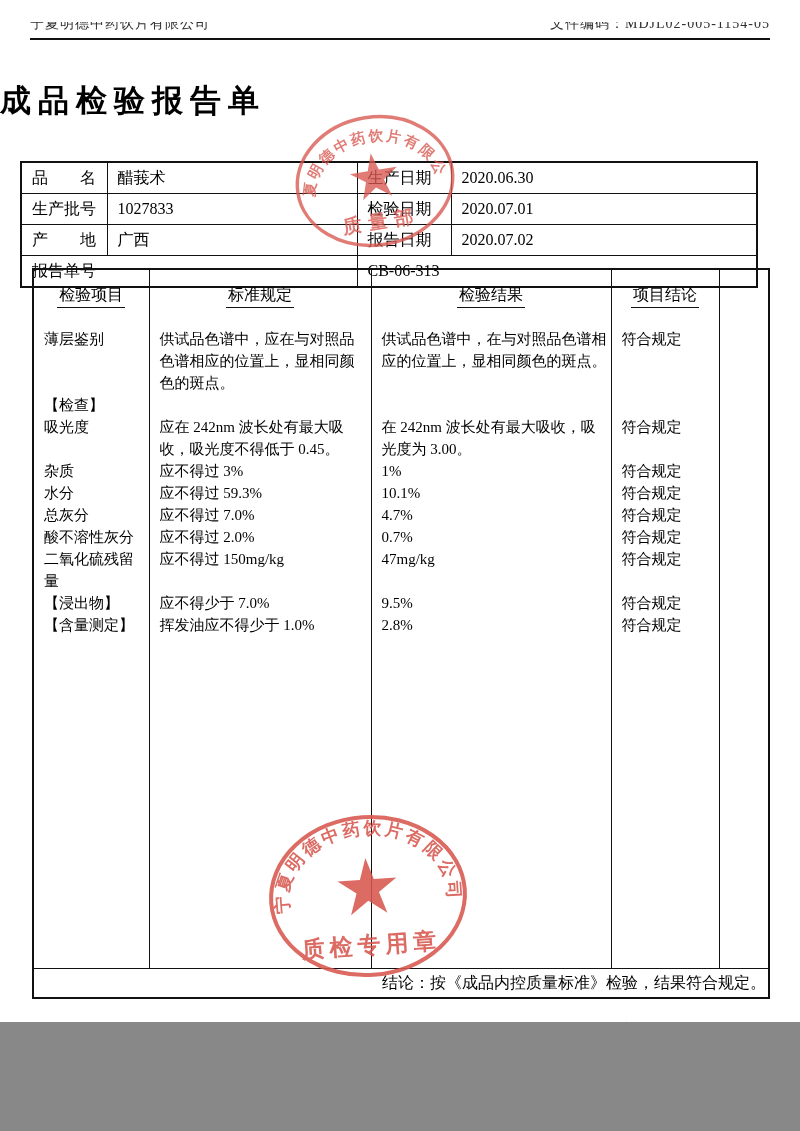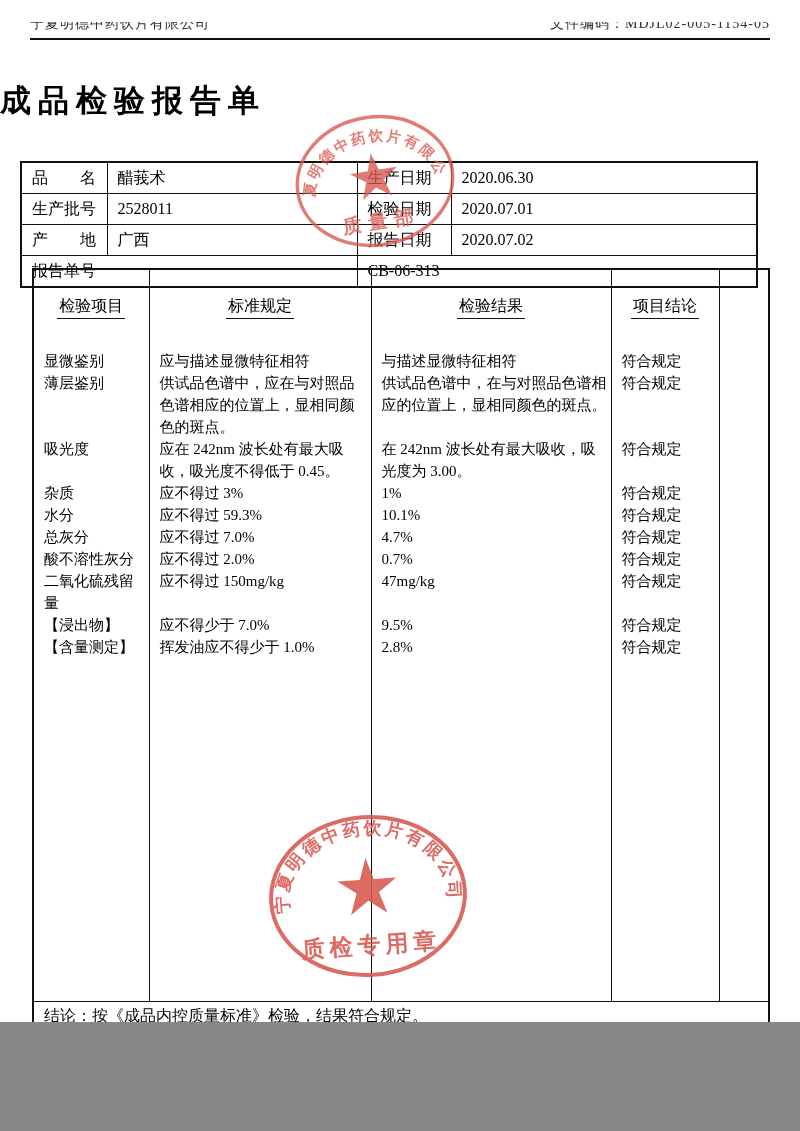--- a/index.html
+++ b/index.html
@@ -44,25 +44,25 @@
     border-left:1px solid #111;vertical-align:top;
     padding:0 2px 0 10px;line-height:22px;word-break:break-all;
   }
   .main-table td:first-child{border-left:none;}
   .main-table .hdr td{
     height:30px;text-align:center;padding:4px 0 0 0;font-size:16px;
   }
   .main-table .hdr td span{
     display:inline-block;border-bottom:1px solid #111;padding:0 2px 1px 2px;
   }
-  .main-table tbody tr:first-of-type td{padding-top:25px;}
+  .main-table tbody tr:first-of-type td{padding-top:14px;}
   .main-table .filler td{height:318px;}
   .main-table .conclusion td{
     border-left:none;border-top:1px solid #111;height:28px;
-    vertical-align:middle;font-size:16px;padding-left:10px;white-space:nowrap;
+    vertical-align:middle;font-size:16px;padding-left:10px;white-space:nowrap;text-align:right;
   }
   .col-item{width:116px;}
   .col-std{width:222px;}
   .col-res{width:240px;}
   .col-conc{width:108px;}
   .col-gap{width:50px;}
   
   .stamp{position:absolute;pointer-events:none;}
   .stamp-top{left:282px;top:102px;opacity:.78;}
   .stamp-bottom{left:260px;top:805px;opacity:.88;}
@@ -104,21 +104,21 @@
 
         <tr>
           <td>品　　名</td>
           <td>醋莪术</td>
           <td>生产日期</td>
           <td>2020.06.30</td>
         </tr>
 
         <tr>
           <td>生产批号</td>
-          <td>2528011</td>
+          <td>1027833</td>
           <td>检验日期</td>
           <td>2020.07.01</td>
         </tr>
 
         <tr>
           <td>产　　地</td>
           <td>广西</td>
           <td>报告日期</td>
           <td>2020.07.02</td>
         </tr>
@@ -145,36 +145,36 @@
         <td><span>标准规定</span></td>
         <td><span>检验结果</span></td>
         <td><span>项目结论</span></td>
         <td></td>
       </tr>
     </tbody>
     <tbody>
 
 
 
-        <tr>
-          <td>显微鉴别</td>
-          <td>应与描述显微特征相符</td>
-          <td>与描述显微特征相符</td>
-          <td>符合规定</td>
-          <td></td>
-        </tr>
 
         <tr>
           <td>薄层鉴别</td>
           <td>供试品色谱中，应在与对照品色谱相应的位置上，显相同颜色的斑点。</td>
           <td>供试品色谱中，在与对照品色谱相应的位置上，显相同颜色的斑点。</td>
           <td>符合规定</td>
           <td></td>
         </tr>
 
+        <tr>
+          <td>【检查】</td>
+          <td></td>
+          <td></td>
+          <td></td>
+          <td></td>
+        </tr>
 
         <tr>
           <td>吸光度</td>
           <td>应在 242nm 波长处有最大吸收，吸光度不得低于 0.45。</td>
           <td>在 242nm 波长处有最大吸收，吸光度为 3.00。</td>
           <td>符合规定</td>
           <td></td>
         </tr>
 
         <tr>

